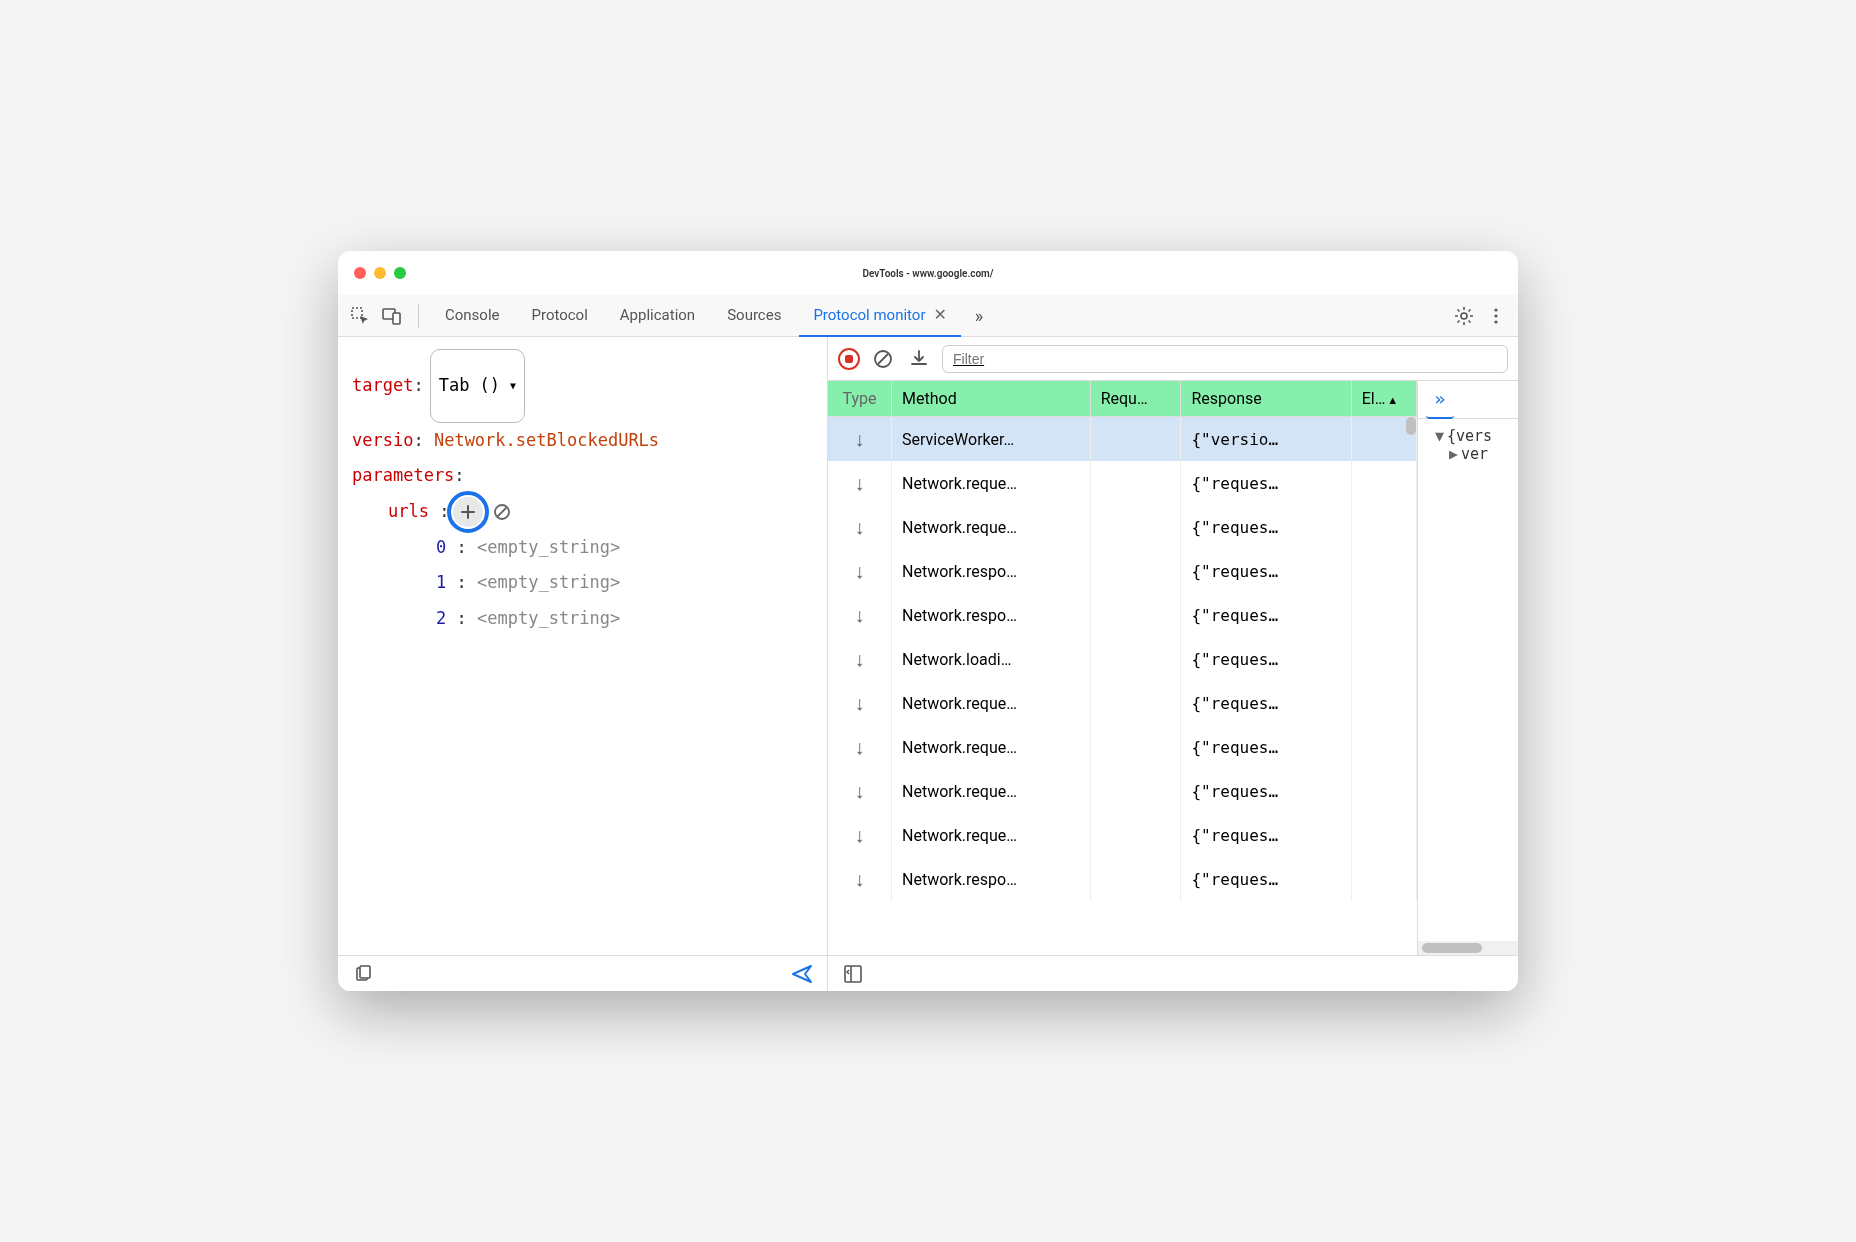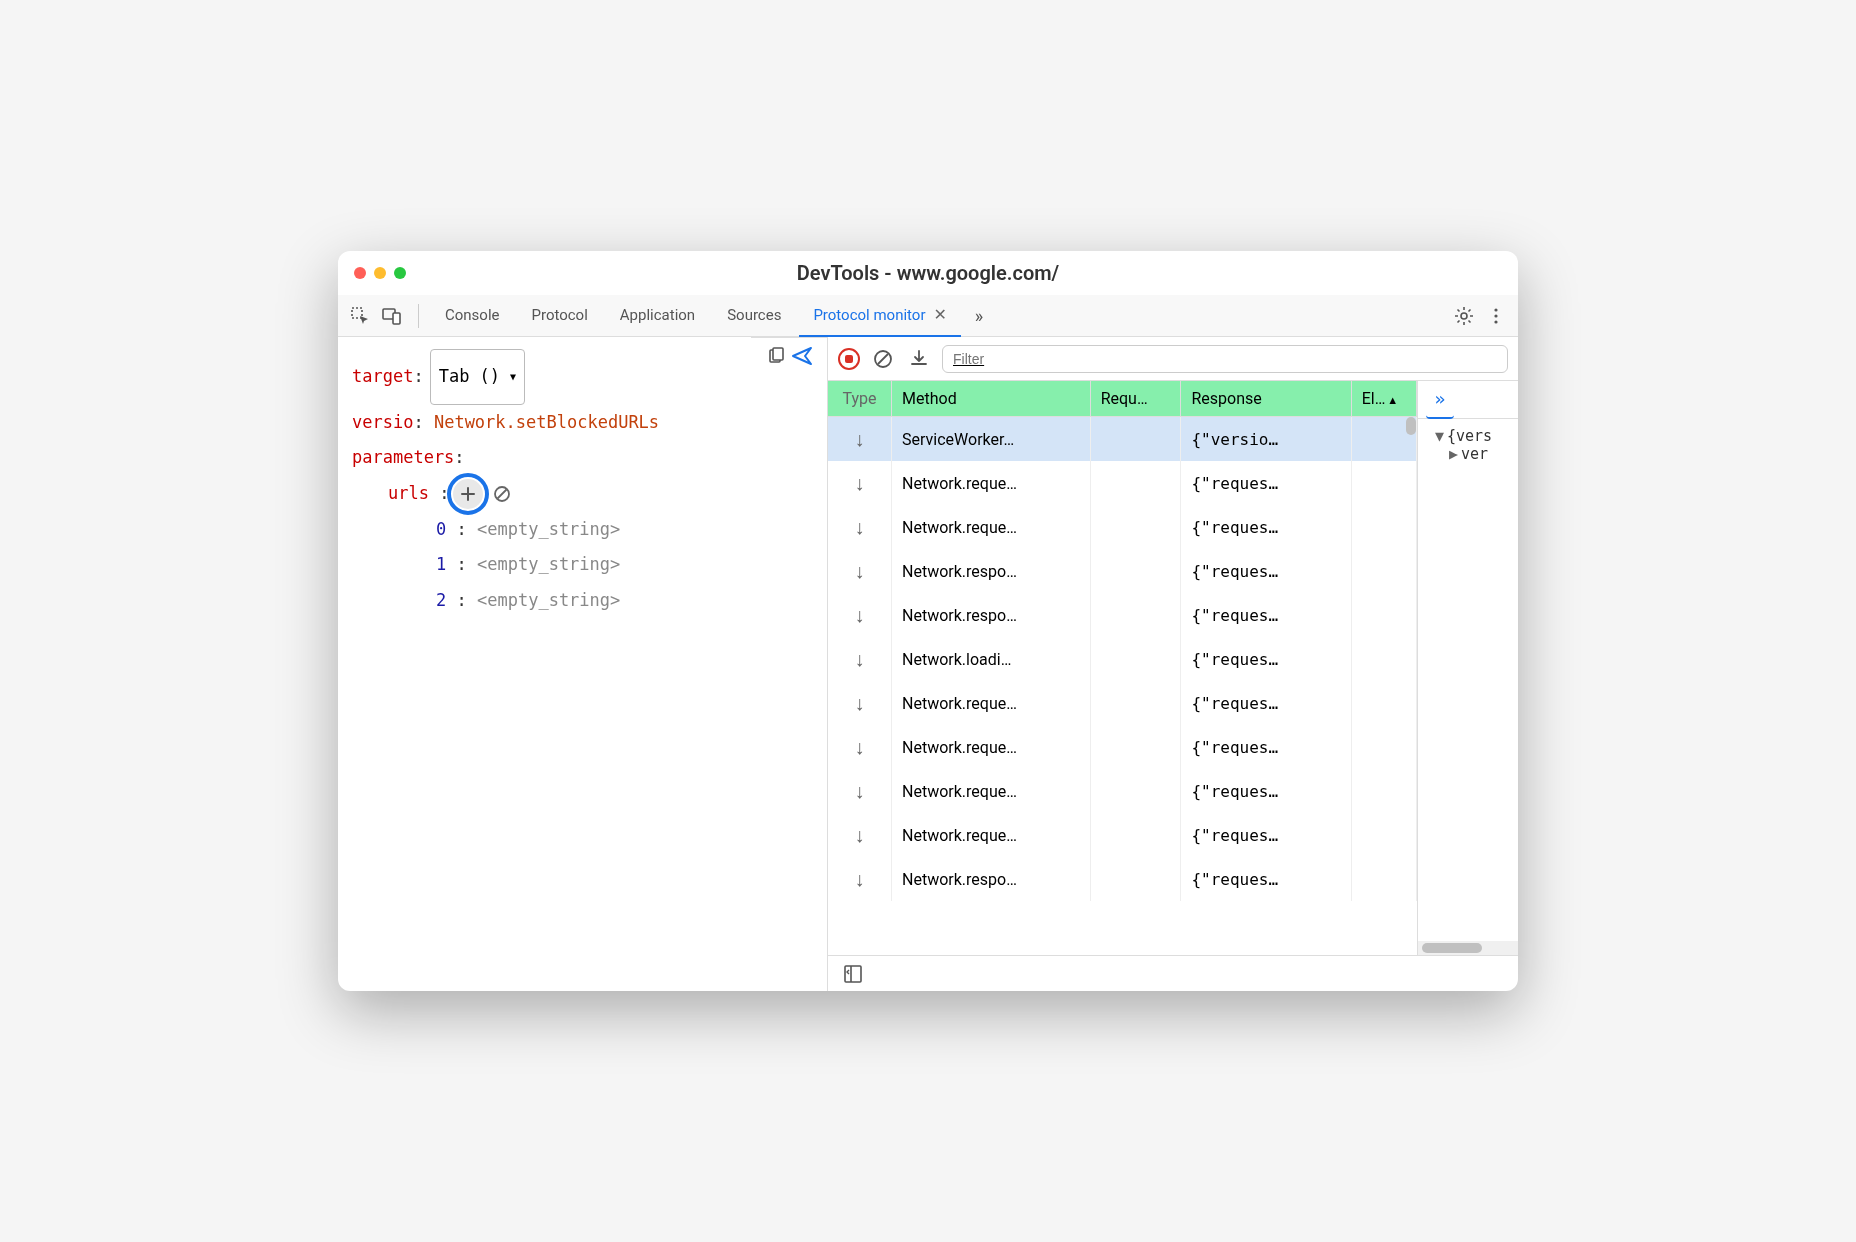--- a/index.html
+++ b/index.html
@@ -29,21 +29,21 @@
       padding: 0 16px;
       position: relative;
     }
     .traffic-lights { display: flex; gap: 8px; }
     .light { width: 12px; height: 12px; border-radius: 50%; }
     .light.red { background: #ff5f57; }
     .light.yellow { background: #febc2e; }
     .light.green { background: #28c840; }
     .window-title {
       position: absolute; left: 0; right: 0;
-      text-align: center; font-size: 20px; font-weight: 600;
+      text-align: center; font-size: 10px; font-weight: 600;
       color: #333; pointer-events: none;
     }
     .tabbar {
       height: 42px;
       display: flex;
       align-items: center;
       border-bottom: 1px solid #ddd;
       padding: 0 8px;
       gap: 4px;
       background: #f8f8f8;
@@ -61,37 +61,37 @@
       border-bottom: 2px solid transparent;
     }
     .tab.active { color: #1a73e8; border-bottom-color: #1a73e8; }
     .tab-close { margin-left: 8px; color: #666; font-size: 16px; cursor: pointer; }
     .tabbar-spacer { flex: 1; }
     .main {
       flex: 1; display: flex; overflow: hidden;
     }
     .left-panel {
       width: 490px; border-right: 1px solid #ddd;
-      display: flex; flex-direction: row;
+      display: flex; flex-direction: column;
     }
     .editor {
       flex: 1; padding: 12px 14px;
       font-family: "SF Mono", Menlo, Consolas, monospace;
       font-size: 17px; line-height: 2.1;
       overflow: auto;
     }
     .kw { color: #c80000; }
     .idx { color: #1a1aa6; }
     .placeholder { color: #888; }
     .colon { color: #333; }
     .val { color: #c2410c; }
     .select-wrap {
       display: inline-flex; align-items: center;
-      border: 1px solid #bbb; border-radius: 4px;
-      padding: 9px 8px; margin-left: 6px; font-family: inherit;
+      border: 1px solid #bbb; border-radius: 10px;
+      padding: 18px 8px; margin-left: 6px; font-family: inherit;
       cursor: pointer; background: #fff;
     }
     .select-wrap .caret { margin-left: 10px; font-size: 10px; }
     .row { display: flex; align-items: center; }
     .indent1 { margin-left: 36px; }
     .indent2 { margin-left: 84px; }
     .icon-btn {
       width: 30px; height: 30px; border-radius: 50%;
       display: inline-flex; align-items: center; justify-content: center;
       background: #e8e8e8; cursor: pointer; margin-left: 4px;

